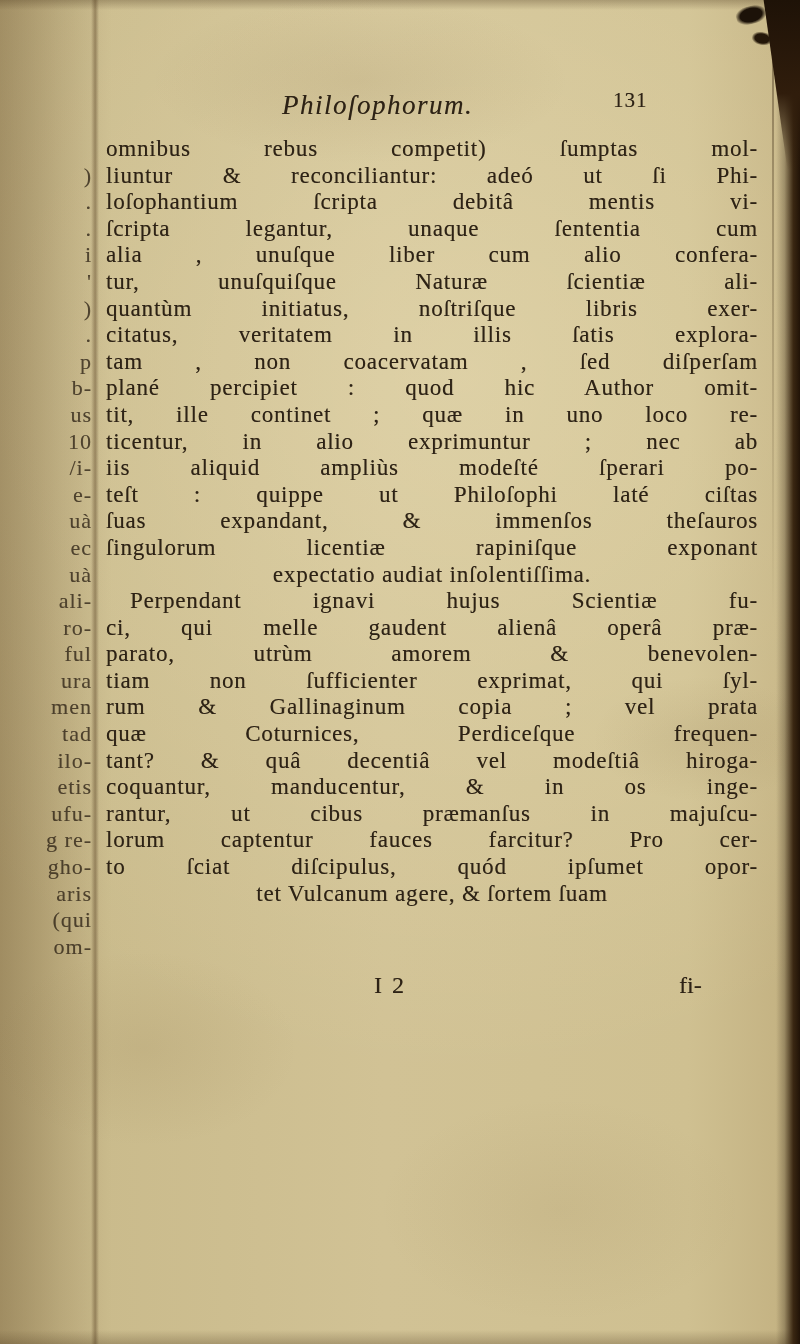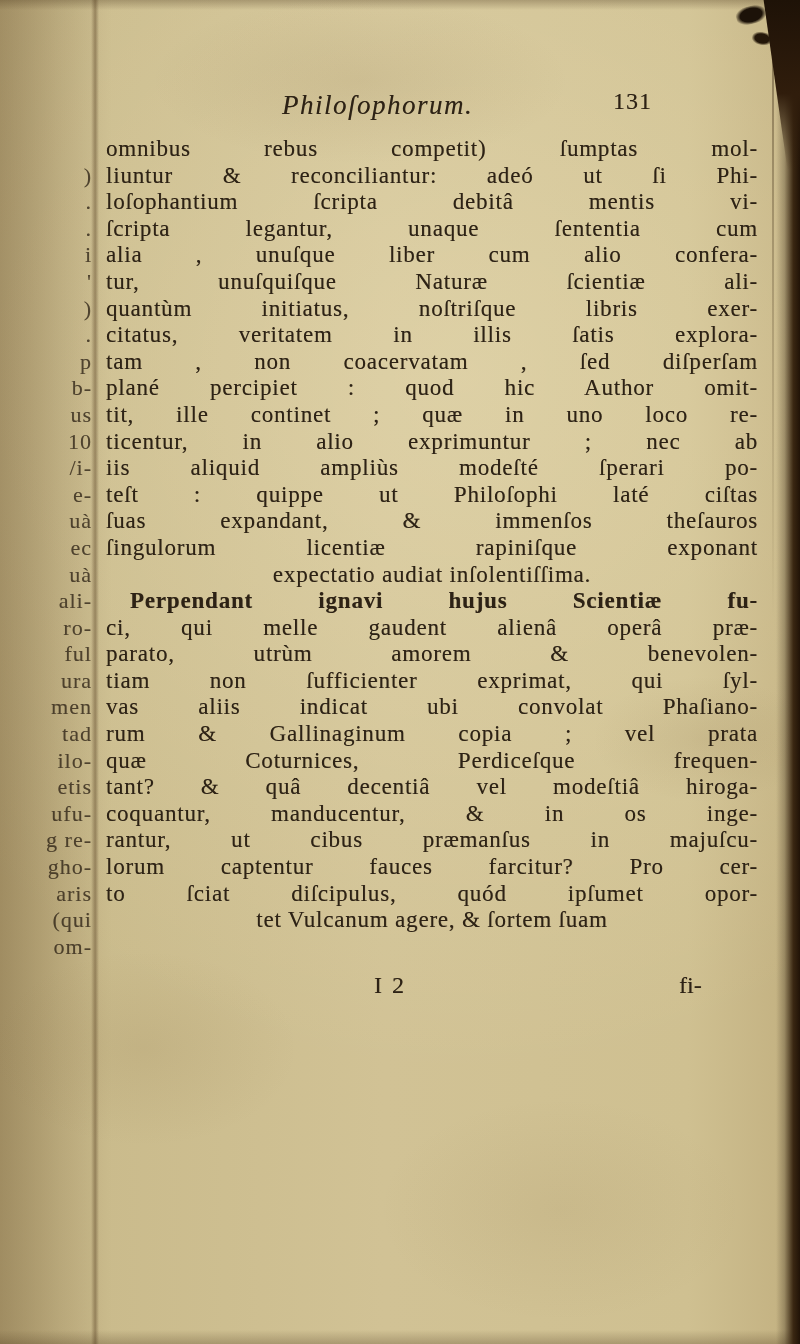--- a/index.html
+++ b/index.html
@@ -47,32 +47,32 @@
     background:radial-gradient(ellipse, #1c1208 0 52%, rgba(28,18,8,0) 76%); }
   .ink-blot-2 { position:absolute; left:752px; top:32px; width:20px; height:13px; transform:rotate(10deg);
     background:radial-gradient(ellipse, #241709 0 50%, rgba(28,18,8,0) 75%); }
 
   .page-header { position:absolute; left:106px; top:86px; width:658px; height:34px; }
   .running-title {
     position:absolute; left:176px; top:4px;
     font-style:italic; font-size:27px; letter-spacing:1.5px;
     text-shadow:0.3px 0.3px 0 rgba(45,34,21,0.45);
   }
-  .page-number { position:absolute; left:507px; top:2px; font-size:24px; letter-spacing:1px;
+  .page-number { position:absolute; left:507px; top:2px; font-size:21px; letter-spacing:1px;
     text-shadow:0.3px 0.3px 0 rgba(45,34,21,0.45); }
 
   .text-block { position:absolute; left:106px; top:136px; width:652px; }
   .line {
     font-size:23px; line-height:26.6px; letter-spacing:0.8px;
     text-shadow:0.3px 0.3px 0 rgba(45,34,21,0.40);
     white-space:nowrap;
   }
   .line.full { text-align:justify; text-align-last:justify; white-space:normal; }
   .line.short { text-align:center; }
-  .line.indent { text-indent:24px;font-weight:bold; }
+  .line.indent { text-indent:24px; }
 
   .margin-fragments { position:absolute; left:34px; top:136px; width:58px; }
   .frag {
     height:26.6px; line-height:26.6px; font-size:22px; text-align:right;
     color:var(--ink, #2d2215); opacity:0.78; letter-spacing:1px;
     text-shadow:0.3px 0.3px 0 rgba(45,34,21,0.35);
     overflow:visible;
   }
 
   .page-footer { position:absolute; left:106px; top:972px; width:652px; height:30px; font-size:24px; }
@@ -150,21 +150,20 @@
       <div class="line full">ticentur, in alio exprimuntur ; nec ab</div>
       <div class="line full">iis aliquid ampliùs modeſté ſperari po-</div>
       <div class="line full">teſt : quippe ut Philoſophi laté ciſtas</div>
       <div class="line full">ſuas expandant, &amp; immenſos theſauros</div>
       <div class="line full">ſingulorum licentiæ rapiniſque exponant</div>
       <div class="line short">expectatio audiat inſolentiſſima.</div>
       <div class="line full indent">Perpendant ignavi hujus Scientiæ fu-</div>
       <div class="line full">ci, qui melle gaudent alienâ operâ præ-</div>
       <div class="line full">parato, utrùm amorem &amp; benevolen-</div>
       <div class="line full">tiam non ſufficienter exprimat, qui ſyl-</div>
-      <div class="line full">vas aliis indicat ubi convolat Phaſiano-</div>
       <div class="line full">rum &amp; Gallinaginum copia ; vel prata</div>
       <div class="line full">quæ Coturnices, Perdiceſque frequen-</div>
       <div class="line full">tant? &amp; quâ decentiâ vel modeſtiâ hiroga-</div>
       <div class="line full">coquantur, manducentur, &amp; in os inge-</div>
       <div class="line full">rantur, ut cibus præmanſus in majuſcu-</div>
       <div class="line full">lorum captentur fauces farcitur? Pro cer-</div>
       <div class="line full">to ſciat diſcipulus, quód ipſumet opor-</div>
       <div class="line short">tet Vulcanum agere, &amp; ſortem ſuam</div>
     </div>
 

